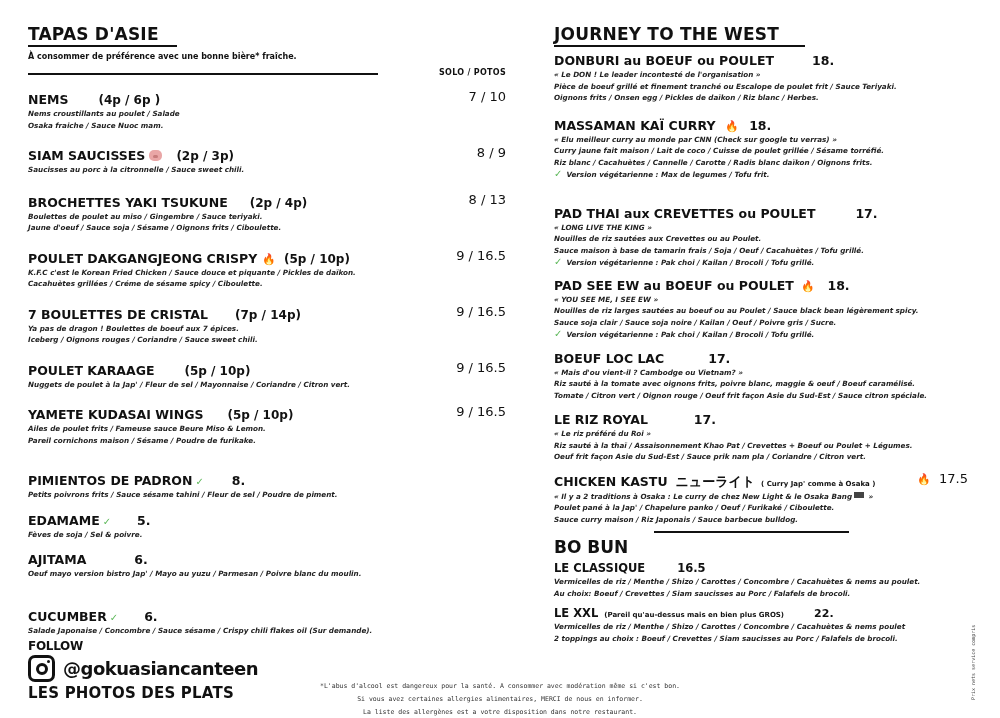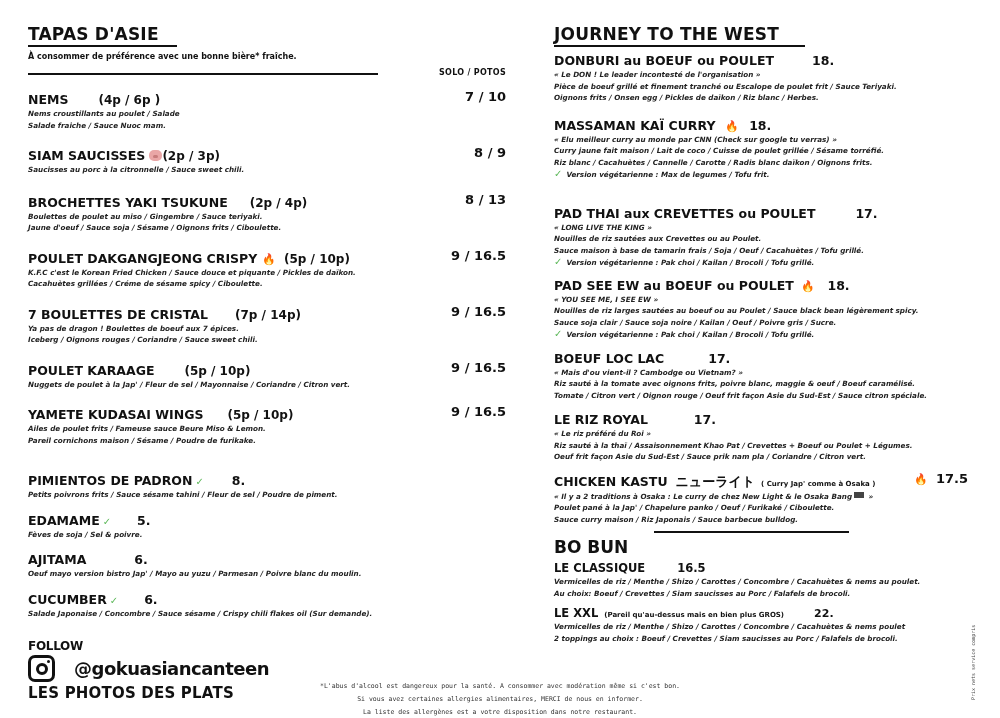--- a/index.html
+++ b/index.html
@@ -15,42 +15,42 @@
     display: inline-block; border-bottom: 2px solid #111; padding-bottom: 1px;
   }
   .right .section-title { padding-right: 26px; }
   .left .section-title { padding-right: 18px; }
   .subtitle { font-size: 8px; font-weight: bold; margin-top: 5px; }
   .rule { height: 2px; background: #111; width: 350px; margin-top: 12px; }
   .solo-header { position: absolute; right: 2px; top: 44px; font-size: 8px; font-weight: bold; letter-spacing: 0.3px; }
 
   .item { position: relative; }
   .item-name { font-weight: bold; font-size: 12.5px; white-space: nowrap; }
-  .item-qty { font-weight: bold; font-size: 12px; }
+  .item-qty { font-weight: bold; font-size: 12px; margin-left: 14px; }
   .item-price-inline { font-weight: bold; font-size: 12.5px; margin-left: 28px; }
-  .price-right { position: absolute; right: 2px; top: 0; font-weight: bold; font-size: 13px; white-space: nowrap; }
+  .price-right { position: absolute; right: 2px; top: 0; font-weight: normal; font-size: 13px; white-space: nowrap; }
   .desc { font-size: 7.2px; font-style: italic; font-weight: bold; line-height: 11.5px; color: #222; }
   .quote { font-size: 7.2px; font-style: italic; font-weight: bold; line-height: 11.5px; color: #222; }
 
   .fire { display: inline-block; font-size: 11px; color: #f08a1c; margin-left: 5px; }
   .leaf { display: inline-block; font-size: 10px; color: #5db85a; margin-left: 3px; font-weight: normal; }
   .pig { display: inline-block; width: 13px; height: 11px; background: #e9a6a6; border-radius: 5px; margin-left: 4px; vertical-align: -1px; position: relative; }
   .pig::after { content: ""; position: absolute; left: 4px; top: 5px; width: 5px; height: 3px; background: #c77c7c; border-radius: 2px; }
 
   .small-name-note { font-size: 7px; font-weight: bold; margin-left: 6px; }
   .katakana { font-weight: bold; font-size: 13px; margin-left: 8px; font-family: Liberation Mono, monospace; }
   .gun { display:inline-block; width: 10px; height: 6px; background:#444; margin: 0 2px; vertical-align: 1px; }
 
   .bobun-rule { position: absolute; left: 100px; width: 195px; height: 2px; background: #111; }
   .bobun-title { font-weight: bold; font-size: 17px; }
   .bobun-name { font-weight: bold; font-size: 11.5px; }
 
   .follow { position: absolute; left: 28px; top: 639px; }
   .follow-label { font-size: 12px; font-weight: bold; letter-spacing: -0.3px; }
-  .insta-row { display: flex; align-items: center; margin-top: 2px; gap: 11px; }
+  .insta-row { display: flex; align-items: center; margin-top: 2px; }
   .insta-icon { width: 27px; height: 27px; border: 3px solid #111; border-radius: 7px; position: relative; }
   .insta-icon::before { content: ""; position: absolute; left: 4.5px; top: 4.5px; width: 12px; height: 12px; border: 3px solid #111; border-radius: 50%; box-sizing: border-box; }
   .insta-icon::after { content: ""; position: absolute; right: 2px; top: 2px; width: 3px; height: 3px; background: #111; border-radius: 50%; }
   .handle { font-size: 18px; font-weight: bold; margin-left: 8px; letter-spacing: -0.5px; }
   .photos { font-size: 15px; font-weight: bold; margin-top: 2px; letter-spacing: 0.2px; }
 
   .disclaimer { position: absolute; left: 310px; top: 680px; width: 380px; text-align: center; font-family: "DejaVu Sans Mono", monospace; font-size: 6.5px; line-height: 13px; color: #333; }
 
   .vertical-note { position: absolute; left: 970px; top: 700px; transform: rotate(-90deg); transform-origin: left top; font-family: "DejaVu Sans Mono", monospace; font-size: 5px; color: #444; white-space: nowrap; }
 </style>
@@ -60,21 +60,21 @@
 <div class="col left">
   <div class="section-title">TAPAS D'ASIE</div>
   <div class="subtitle">À consommer de préférence avec une bonne bière* fraîche.</div>
   <div class="rule"></div>
   <div class="solo-header">SOLO  /  POTOS</div>
 
   <div class="item" style="margin-top:14px">
     <span class="item-name">NEMS</span><span class="item-qty" style="margin-left:30px">(4p / 6p )</span>
     <span class="price-right">7  /  10</span>
     <div class="desc">Nems croustillants au poulet / Salade</div>
-    <div class="desc">Salade fraiche / Sauce Nuoc mam.</div>
+    <div class="desc">Osaka fraiche / Sauce Nuoc mam.</div>
   </div>
 
   <div class="item" style="margin-top:14px">
     <span class="item-name">SIAM SAUCISSES</span><span class="pig"></span><span class="item-qty">(2p / 3p)</span>
     <span class="price-right">8  /  9</span>
     <div class="desc">Saucisses au porc à la citronnelle / Sauce sweet chili.</div>
   </div>
 
   <div class="item" style="margin-top:16px">
     <span class="item-name">BROCHETTES YAKI TSUKUNE</span><span class="item-qty" style="margin-left:22px">(2p / 4p)</span>
@@ -118,21 +118,21 @@
   <div class="item" style="margin-top:9px">
     <span class="item-name">EDAMAME</span><span class="leaf">✓</span><span class="item-price-inline" style="margin-left:26px">5.</span>
     <div class="desc">Fèves de soja / Sel &amp; poivre.</div>
   </div>
 
   <div class="item" style="margin-top:9px">
     <span class="item-name">AJITAMA</span><span class="item-price-inline" style="margin-left:48px">6.</span>
     <div class="desc">Oeuf mayo version bistro Jap' / Mayo au yuzu / Parmesan / Poivre blanc du moulin.</div>
   </div>
 
-  <div class="item" style="margin-top:9px">
+  <div class="item" style="margin-top:26px">
     <span class="item-name">CUCUMBER</span><span class="leaf">✓</span><span class="item-price-inline" style="margin-left:26px">6.</span>
     <div class="desc">Salade Japonaise / Concombre / Sauce sésame / Crispy chili flakes oil (Sur demande).</div>
   </div>
 </div>
 
 <div class="col right">
   <div class="section-title">JOURNEY TO THE WEST</div>
 
   <div class="item" style="margin-top:3px">
     <span class="item-name">DONBURI au BOEUF ou POULET</span><span class="item-price-inline" style="margin-left:38px">18.</span>

